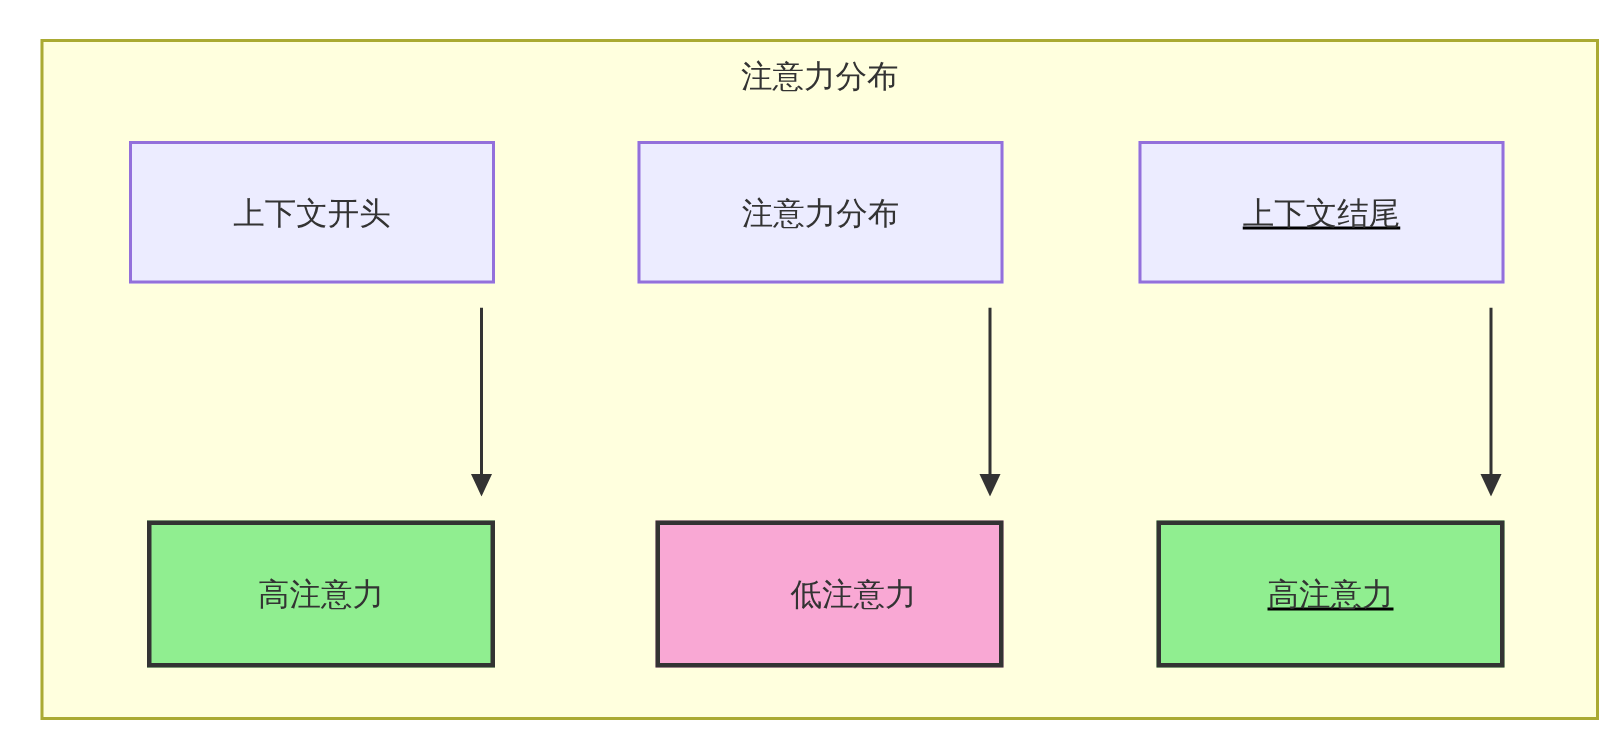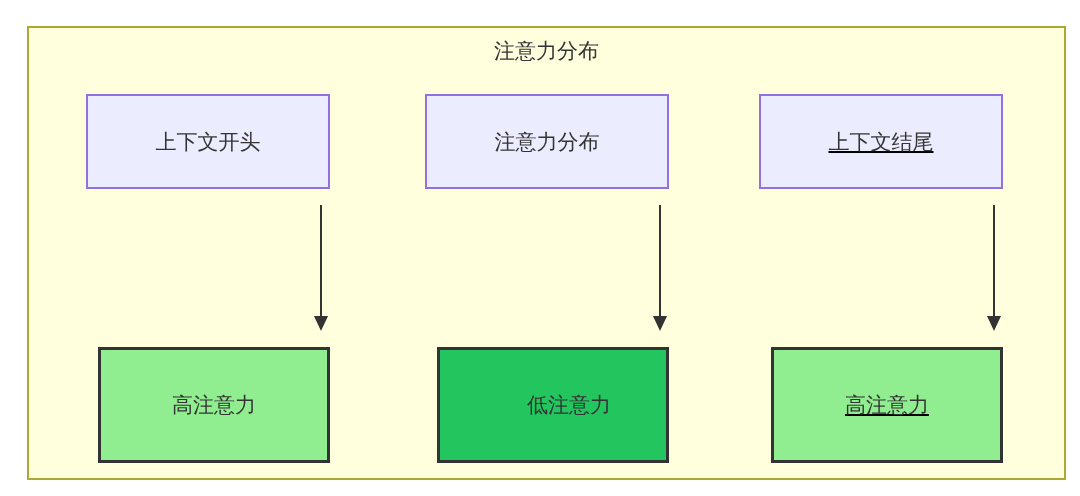--- a/index.html
+++ b/index.html
@@ -58,21 +58,21 @@
     justify-content: center;
     font-size: 21px;
     color: #333333;
   }
   .edge {
     display: block;
     margin: 0;
   }
   .bottom-node {
     width: 232px;
-    height: 116px;
+    height: 98px;
     box-sizing: border-box;
     border: 3px solid #333333;
     display: flex;
     align-items: center;
     justify-content: center;
     font-size: 21px;
     color: #333333;
   }
 </style>
 </head>
@@ -96,21 +96,21 @@
     </div>
 
     <div class="column col-1">
       <div class="top-node">
         <span>注意力分布</span>
       </div>
       <svg class="edge" width="18" height="126" viewBox="0 0 18 126">
         <line x1="9" y1="0" x2="9" y2="112" stroke="#333333" stroke-width="2"></line>
         <polygon points="2,111 16,111 9,126" fill="#333333"></polygon>
       </svg>
-      <div class="bottom-node" style="background-color: #22c55e; padding-left: 32px;">
+      <div class="bottom-node" style="background-color: #f9a8d4; padding-left: 32px;">
         <span>低注意力</span>
       </div>
     </div>
 
     <div class="column col-2">
       <div class="top-node">
         <span>上下文结尾</span>
       </div>
       <svg class="edge" width="18" height="126" viewBox="0 0 18 126">
         <line x1="9" y1="0" x2="9" y2="112" stroke="#333333" stroke-width="2"></line>

